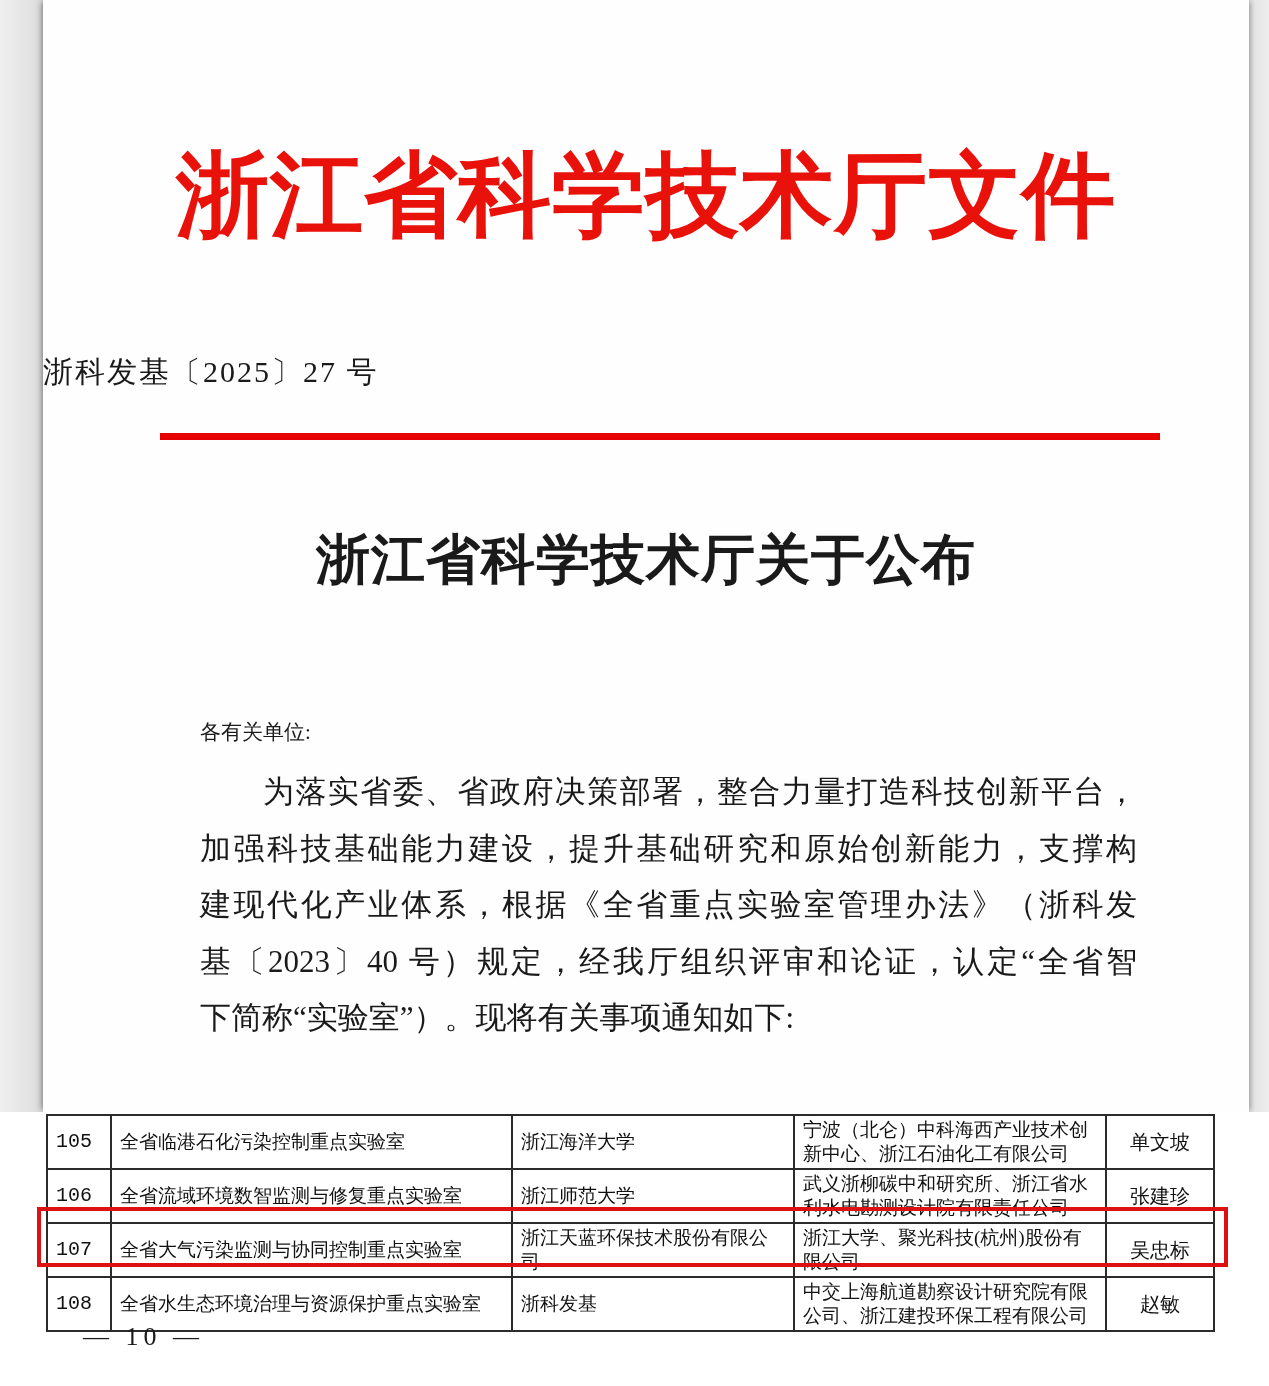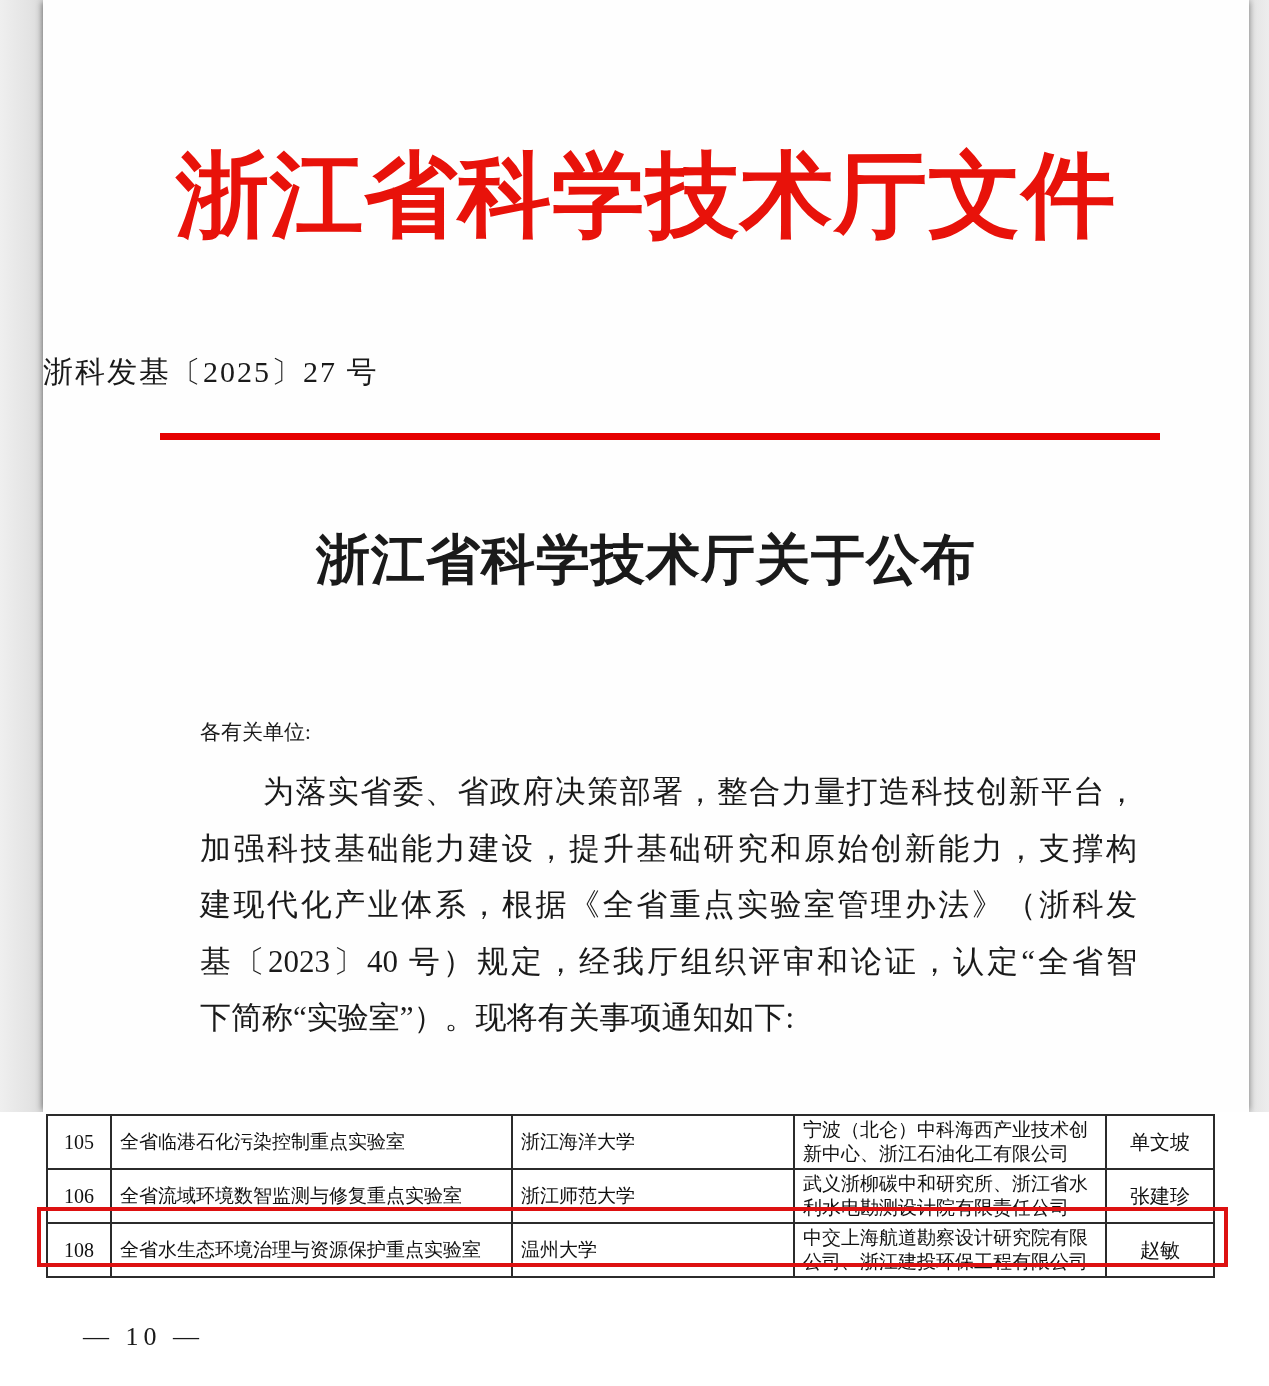--- a/index.html
+++ b/index.html
@@ -46,21 +46,21 @@
   table.results{
     position:absolute;left:46px;top:2px;width:1167px;
     border-collapse:collapse;table-layout:fixed;
   }
   table.results td{
     border:2px solid #2b2b2b;
     font-size:19px;line-height:24px;
     padding:2px 8px;overflow:hidden;vertical-align:middle;
     color:#111;
   }
-  table.results td.c-no{text-align:center;font-size:20px;font-family:Liberation Serif, serif;}
+  table.results td.c-no{text-align:left;font-size:20px;font-family:Liberation Mono, monospace;}
   table.results td.c-director{text-align:center;font-size:20px;}
   table.results tr:nth-child(1){height:51px;}
   table.results tr:nth-child(2){height:47px;}
   table.results tr:nth-child(3){height:52px;}
   table.results tr:nth-child(4){height:50px;}
   .hlbox{
     position:absolute;left:37px;top:95px;width:1191px;height:60px;
     border:4px solid #dd1111;box-sizing:border-box;pointer-events:none;
   }
   .pagenum{position:absolute;left:83px;top:210px;font-size:26px;letter-spacing:5px;white-space:nowrap;}
@@ -103,23 +103,30 @@
           <td class="c-director">单文坡</td>
         </tr>
         <tr>
           <td class="c-no">106</td>
           <td class="c-lab">全省流域环境数智监测与修复重点实验室</td>
           <td class="c-institution">浙江师范大学</td>
           <td class="c-partners">武义浙柳碳中和研究所、浙江省水利水电勘测设计院有限责任公司</td>
           <td class="c-director">张建珍</td>
         </tr>
         <tr>
+          <td class="c-no">107</td>
+          <td class="c-lab">全省大气污染监测与协同控制重点实验室</td>
+          <td class="c-institution">浙江天蓝环保技术股份有限公司</td>
+          <td class="c-partners">浙江大学、聚光科技(杭州)股份有限公司</td>
+          <td class="c-director">吴忠标</td>
+        </tr>
+        <tr>
           <td class="c-no">108</td>
           <td class="c-lab">全省水生态环境治理与资源保护重点实验室</td>
-          <td class="c-institution">温州大学</td>
+          <td class="c-institution">浙科发基</td>
           <td class="c-partners">中交上海航道勘察设计研究院有限公司、浙江建投环保工程有限公司</td>
           <td class="c-director">赵敏</td>
         </tr>
       </tbody>
   </table>
   <div class="hlbox" style="border-color: rgb(221, 17, 17);"></div>
   <div class="pagenum">— 10 —</div>
 </div>
 
 </body></html>

